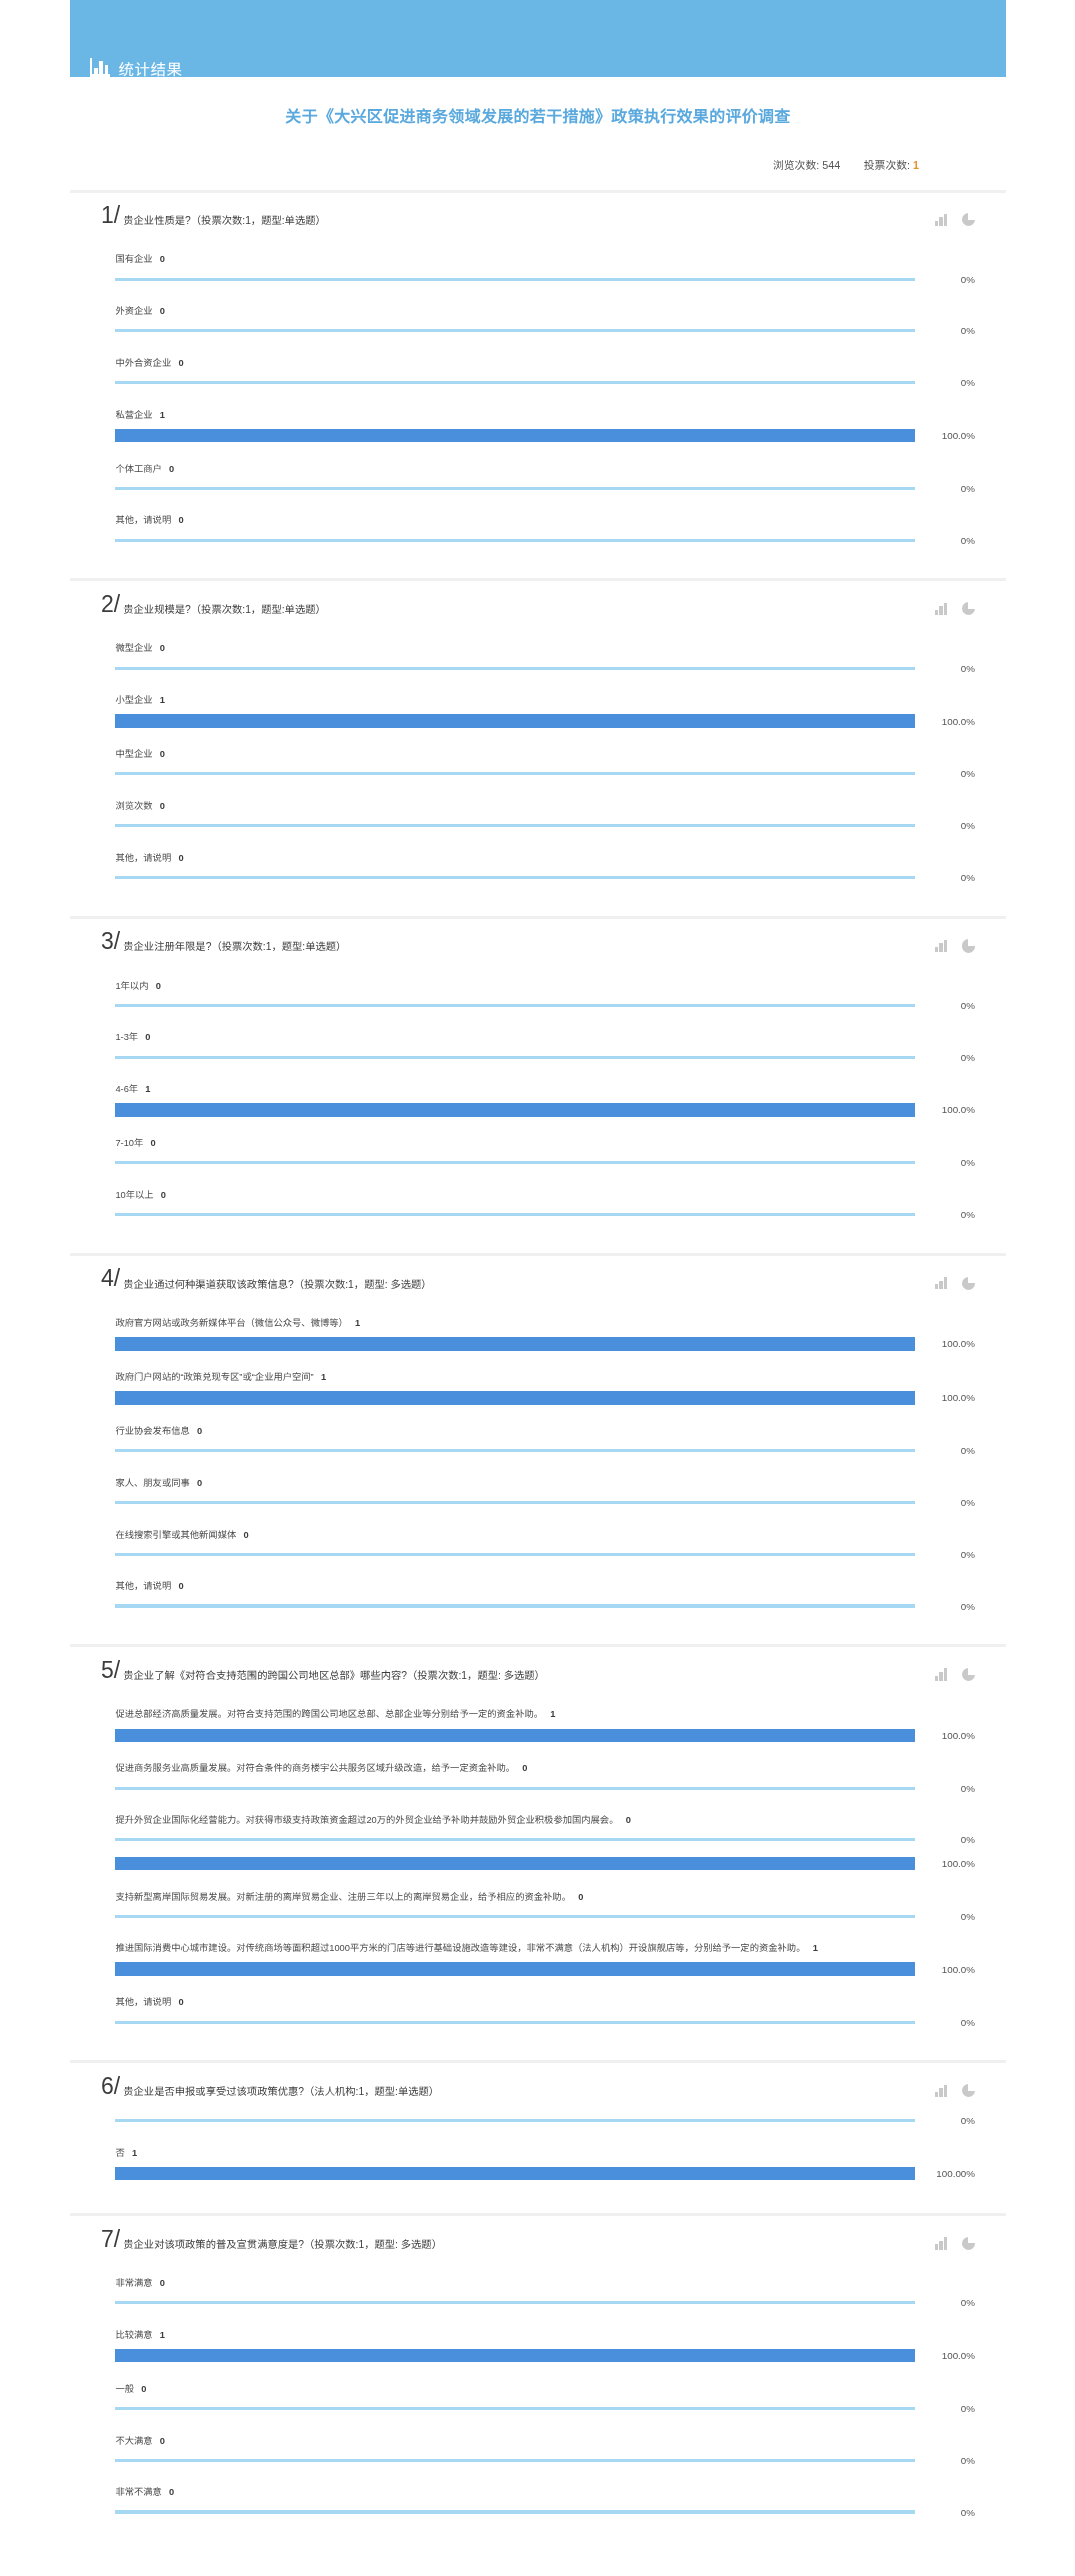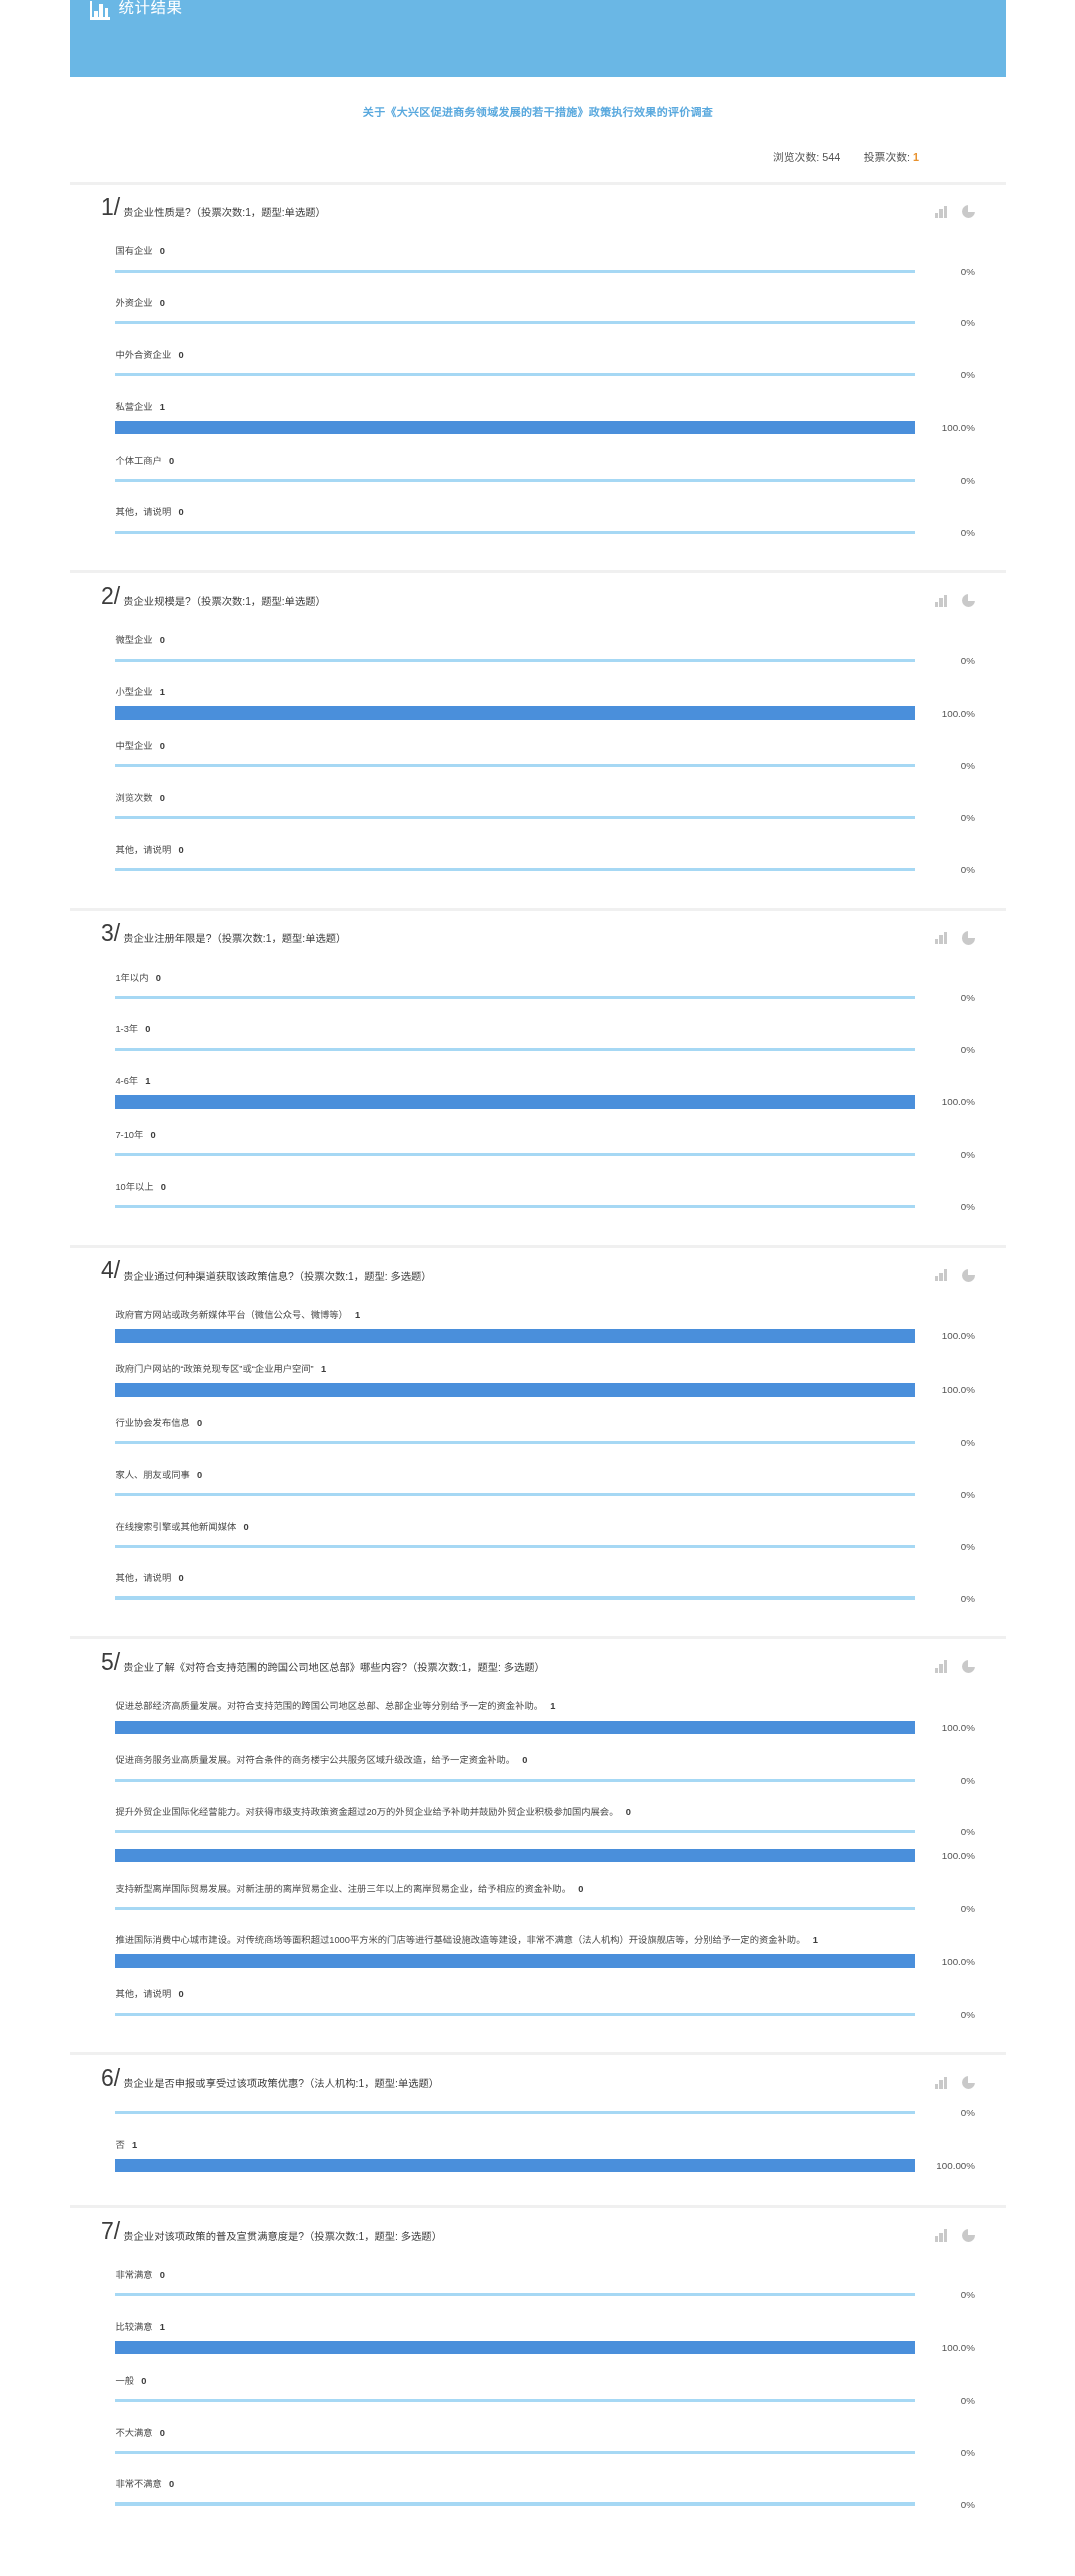--- a/index.html
+++ b/index.html
@@ -18,21 +18,21 @@
     background: #ffffff;
     position: relative;
   }
   
   .app-header {
     margin: 0 auto;
     width: 936px;
     background: #6ab7e5;
     height: 77px;
     display: flex;
-    align-items: flex-start;
+    align-items: flex-end;
     padding: 0 0 0 19.6px;
     box-sizing: border-box;
   }
   .app-header .logo-icon {
     display: inline-block;
     width: 20.6px;
     height: 19.6px;
     position: relative;
     margin-right: 8.2px;
     flex: 0 0 auto;
@@ -58,21 +58,21 @@
     width: 936px;
     margin: 0 auto;
     background: #ffffff;
     border-bottom: 3.1px solid #f0f0f0;
     padding: 26px 0 17.5px 0;
     box-sizing: border-box;
   }
   .survey-title {
     text-align: center;
     color: #5aa9de;
-    font-size: 11px;
+    font-size: 16px;
     font-weight: bold;
     letter-spacing: 0.3px;
     padding: 0 31px;
   }
   .survey-meta {
     margin-top: 29px;
     padding-right: 87px;
     text-align: right;
     font-size: 10.8px;
     color: #555555;

